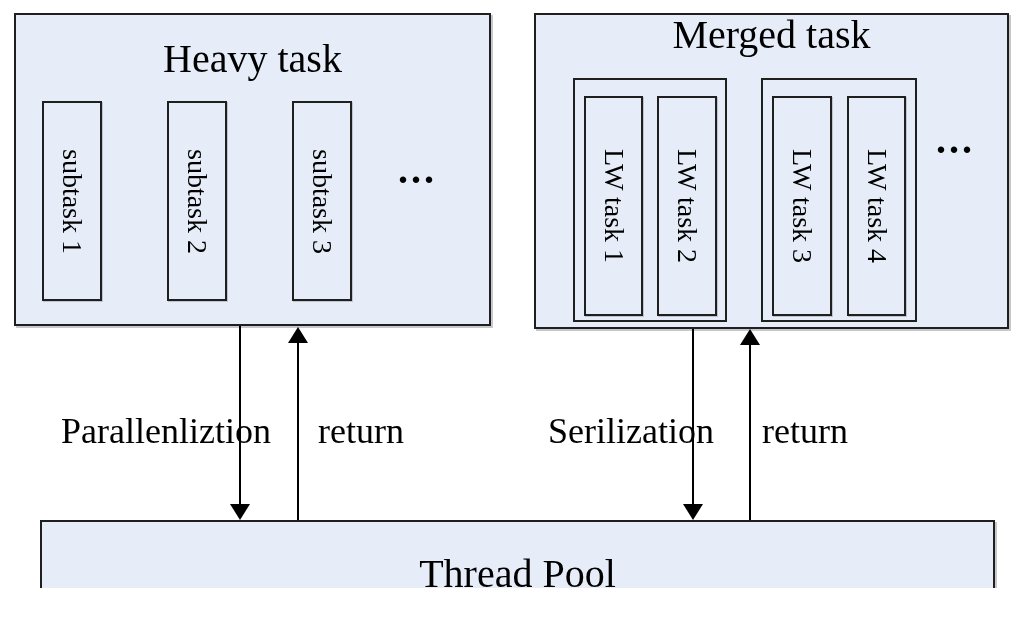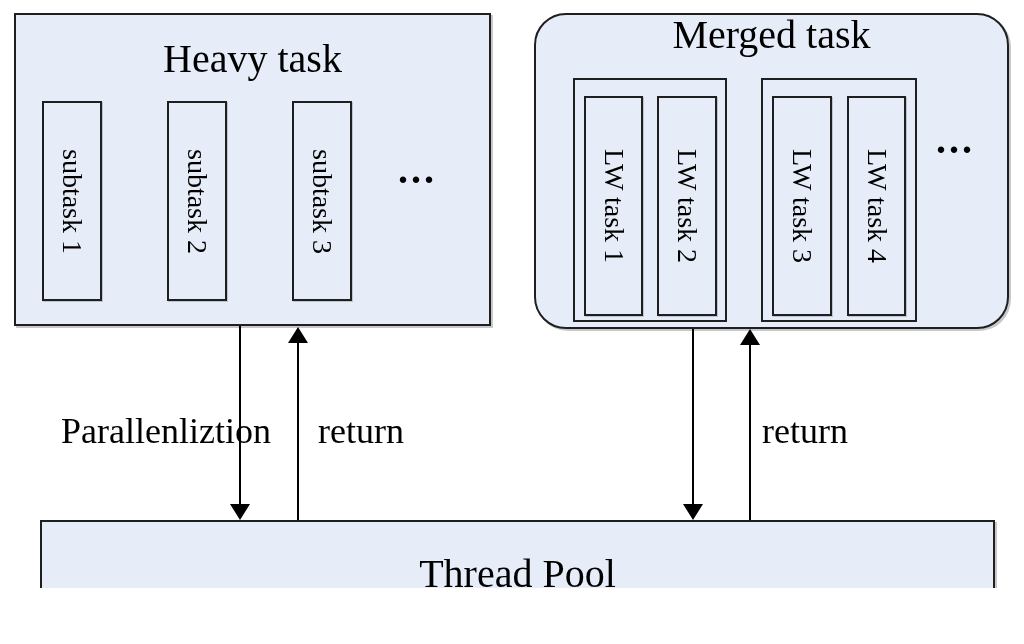--- a/index.html
+++ b/index.html
@@ -22,21 +22,21 @@
     font-family: Liberation Serif, serif;
   }
   .bigbox {
     position: absolute;
     box-sizing: border-box;
     background: var(--box-fill);
     border: 2px solid var(--border-color);
     box-shadow: 2px 2px 0 rgba(128,134,139,0.45);
   }
   .heavy-box   { left: 14px;  top: 13px;  width: 477px; height: 313px; }
-  .merged-box  { left: 534px; top: 13px;  width: 475px; height: 316px; border-radius: 32px; }
+  .merged-box  { left: 534px; top: 13px;  width: 475px; height: 316px; }
   .pool-box    { left: 40px;  top: 520px; width: 955px; height: 108px;
                  display: flex; align-items: center; justify-content: center; }
   .box-title {
     text-align: center;
     font-size: 40px;
     line-height: 1.1;
     white-space: nowrap;
   }
   .heavy-box .box-title  { margin-top: 22px; }
   .merged-box .box-title { margin-top: -2px; }
@@ -130,20 +130,21 @@
     </div>
   </div>
   <div class="ellipsis ellipsis-merged">...</div>
 
   <div class="bigbox pool-box">
     <div class="box-title">Thread Pool</div>
   </div>
 
   <div class="flow-label label-parallel">Parallenliztion</div>
   <div class="flow-label label-return-left">return</div>
+  <div class="flow-label label-serial">Serilization</div>
   <div class="flow-label label-return-right">return</div>
 
   <svg class="arrow-overlay" viewBox="0 0 1024 644" xmlns="http://www.w3.org/2000/svg">
     <g>
       <line x1="240" y1="326" x2="240" y2="506" stroke="#000000" stroke-width="2"></line>
       <polygon points="240,520 230,504 250,504" fill="#000000"></polygon>
     </g>
     <g>
       <line x1="298" y1="520" x2="298" y2="342" stroke="#000000" stroke-width="2"></line>
       <polygon points="298,327 288,343 308,343" fill="#000000"></polygon>

